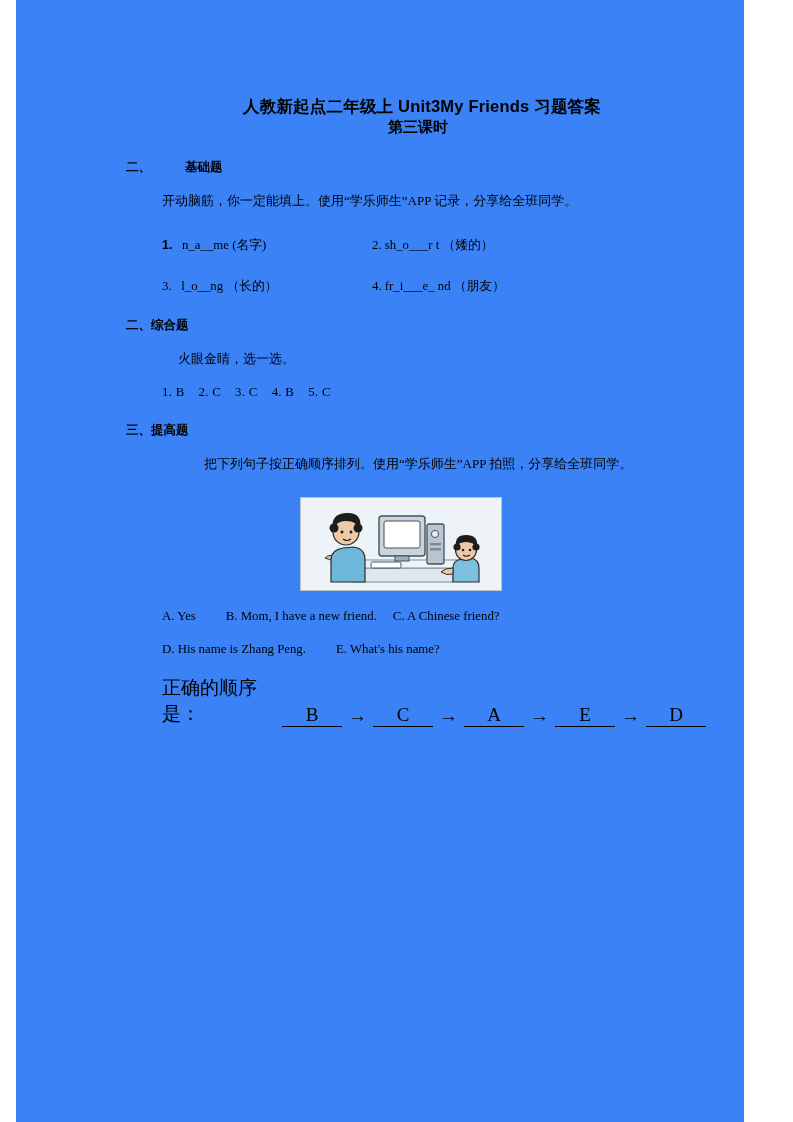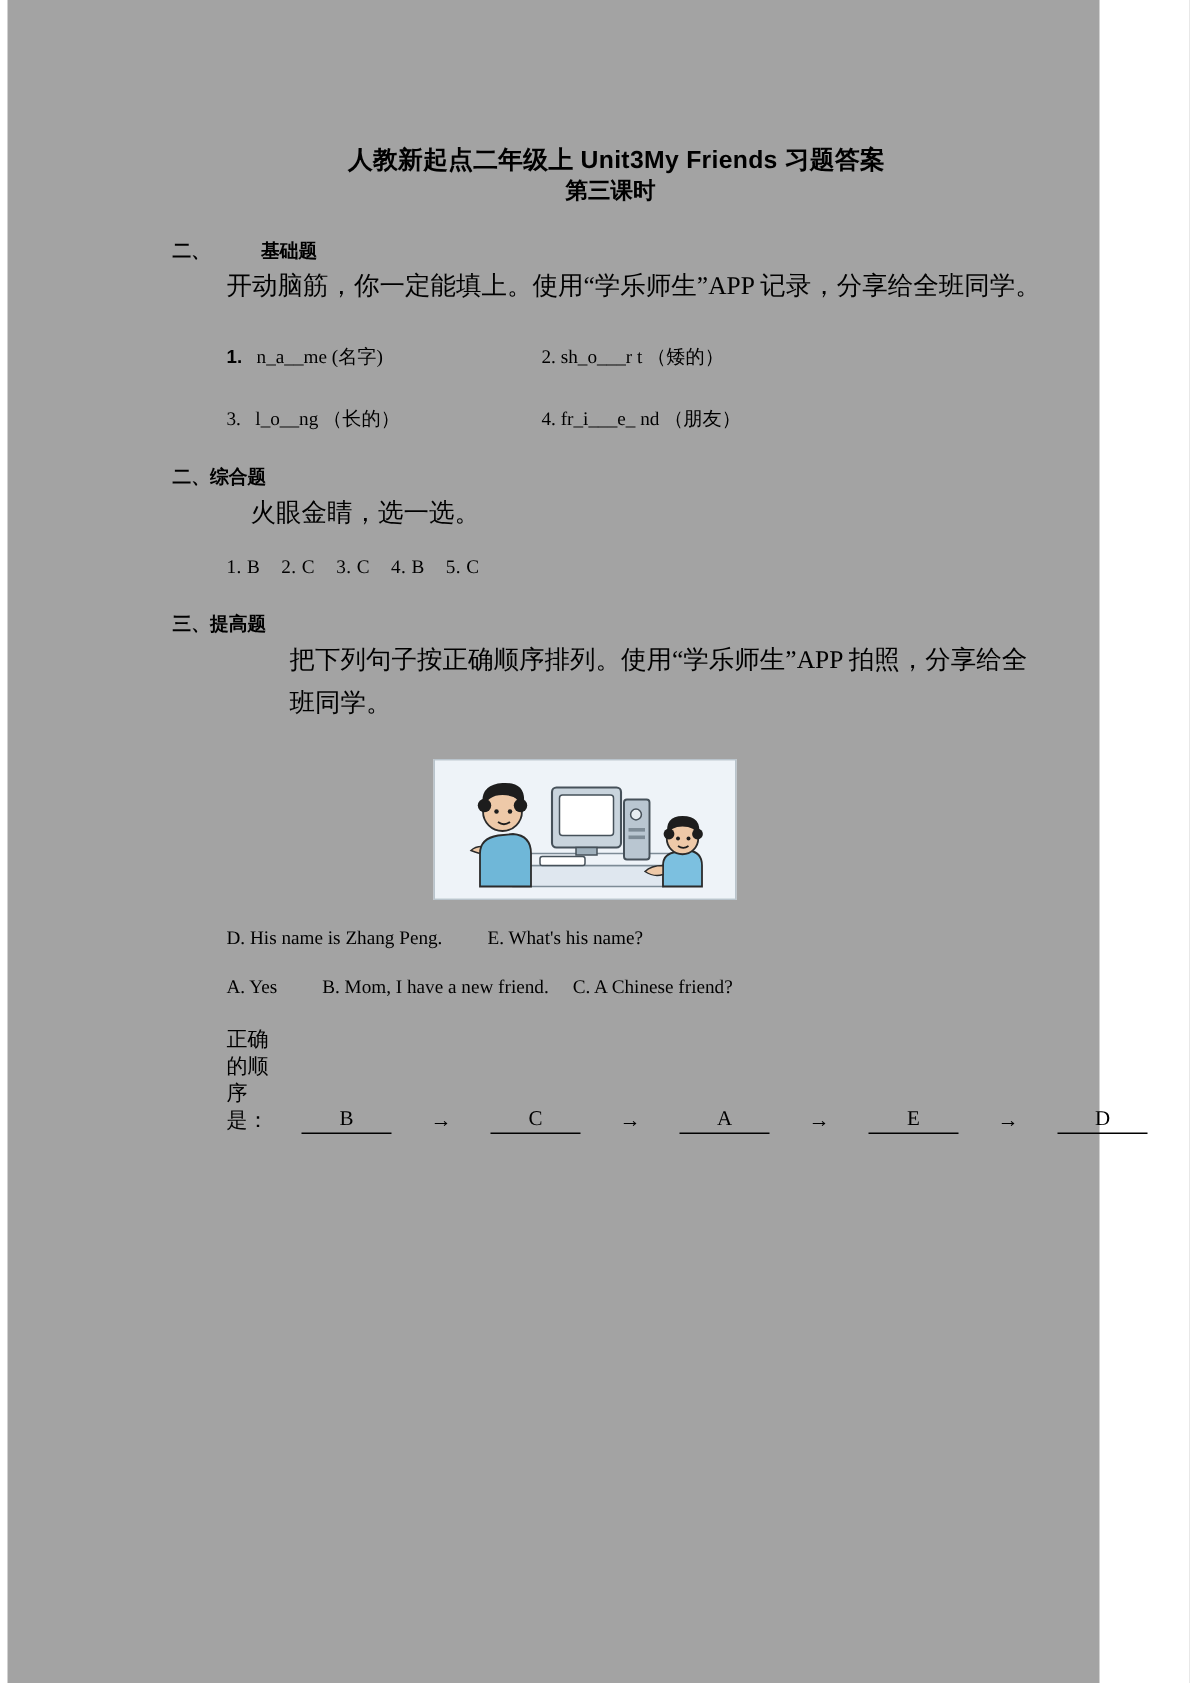--- a/index.html
+++ b/index.html
@@ -9,24 +9,24 @@
   }
   body {
     width: 793px;
     height: 1122px;
     position: relative;
     font-family: "Liberation Serif", serif;
     color: #000000;
   }
   .page {
     position: absolute;
-    left: 5px; top: 0;
+    left: 16px; top: 0;
     width: 728px;
     height: 1122px;
-    background: #a3a3a3;
+    background: #3b82f6;
   }
   .doc {
     position: absolute;
     left: 110px;
     top: 96px;
     width: 580px;
   }
   .title {
     text-align: center;
     font-family: "Liberation Sans", sans-serif;
@@ -47,22 +47,23 @@
     font-family: "Liberation Sans", sans-serif;
     font-weight: bold;
     font-size: 12.5px;
     margin-top: 22px;
   }
   .sect-head .gap {
     display: inline-block;
     width: 34px;
   }
   .para {
-    font-size: 17px;
+    font-size: 13px;
     line-height: 1.75;
+    margin-top: 14px;
   }
   .indent-1 { padding-left: 36px; }
   .indent-2 { padding-left: 52px; }
   .indent-3 { padding-left: 78px; }
   .row {
     display: flex;
     font-size: 12.8px;
     margin-top: 24px;
   }
   .row .c1 { width: 210px; }
@@ -94,26 +95,25 @@
     overflow: hidden;
   }
   .opt-line {
     font-size: 12.8px;
     margin-top: 18px;
     padding-left: 36px;
   }
   .opt-line .sp { display: inline-block; width: 30px; }
   .opt-line .sp-s { display: inline-block; width: 16px; }
   .order-line {
-    font-size: 14px;
+    font-size: 19px;
     margin-top: 18px;
     padding-left: 36px;
     display: flex;
     align-items: flex-end;
-    gap: 20px;
   }
   .order-line .lbl { margin-right: 2px; }
   .blank {
     display: inline-block;
     min-width: 52px;
     text-align: center;
     border-bottom: 1px solid #000;
     padding: 0 4px;
   }
   .arrow { margin: 0 6px; }
@@ -212,25 +212,25 @@
           <circle cx="175" cy="49" r="3.6" fill="#1d1d1d"></circle>
           <circle cx="162" cy="52" r="1.3" fill="#1d1d1d"></circle>
           <circle cx="169" cy="52" r="1.3" fill="#1d1d1d"></circle>
           <path d="M162 57 q3.5 2.5 7 0" fill="none" stroke="#1d1d1d" stroke-width="1.1"></path>
           <path d="M152 70 q-8 0 -12 4 q6 4 12 2 Z" fill="#eec9a8" stroke="#2b2b2b" stroke-width="1"></path>
         </svg>
       </div>
     </div>
 
     <div class="opt-line">
+      <span>A. Yes</span><span class="sp"></span><span>B. Mom, I have a new friend.</span><span class="sp-s"></span><span>C. A Chinese friend?</span>
+    </div>
+
+    <div class="opt-line">
       <span>D. His name is Zhang Peng.</span><span class="sp"></span><span>E. What's his name?</span>
-    </div>
-
-    <div class="opt-line">
-      <span>A. Yes</span><span class="sp"></span><span>B. Mom, I have a new friend.</span><span class="sp-s"></span><span>C. A Chinese friend?</span>
     </div>
 
     <div class="order-line">
       <span class="lbl">正确的顺序是：</span>
       <span class="blank">B</span>
       <span class="arrow">→</span>
       <span class="blank">C</span>
       <span class="arrow">→</span>
       <span class="blank">A</span>
       <span class="arrow">→</span>

